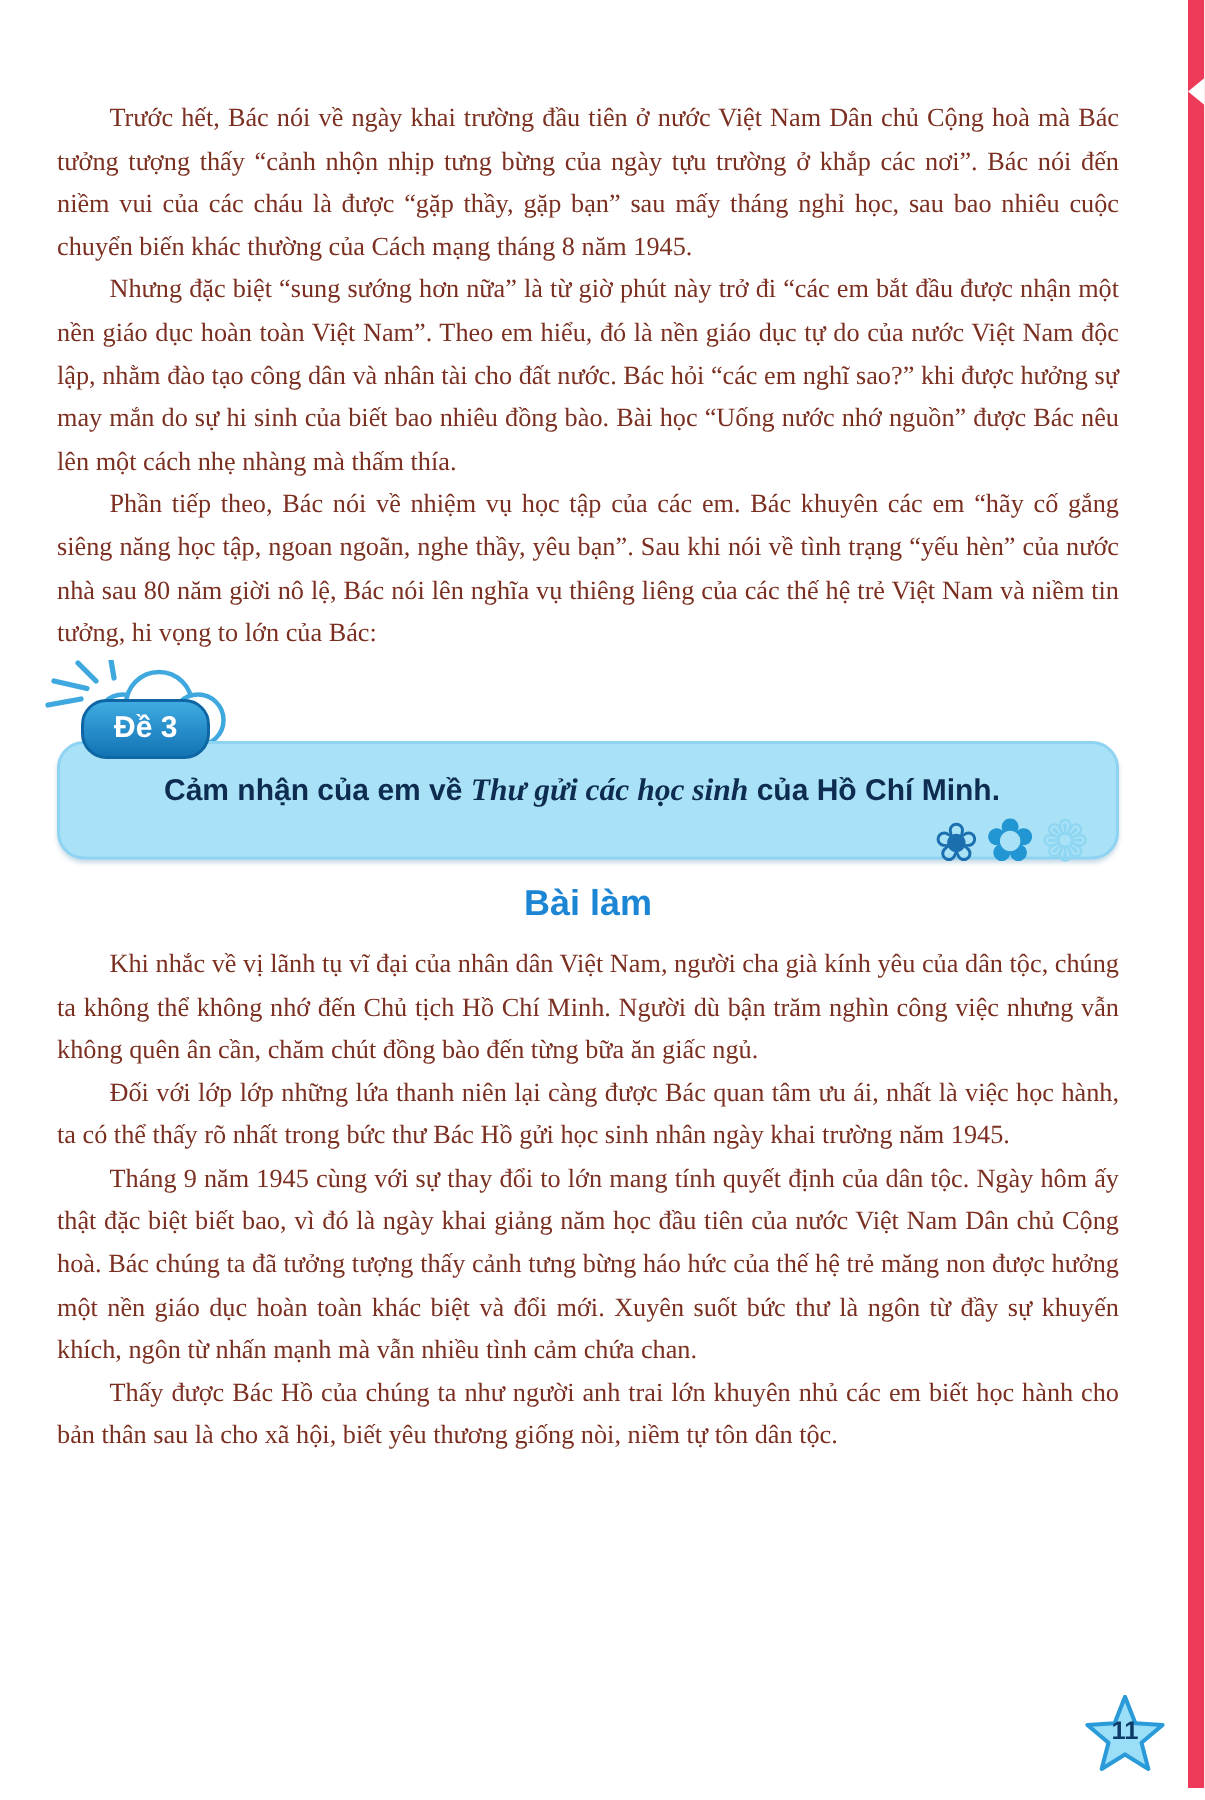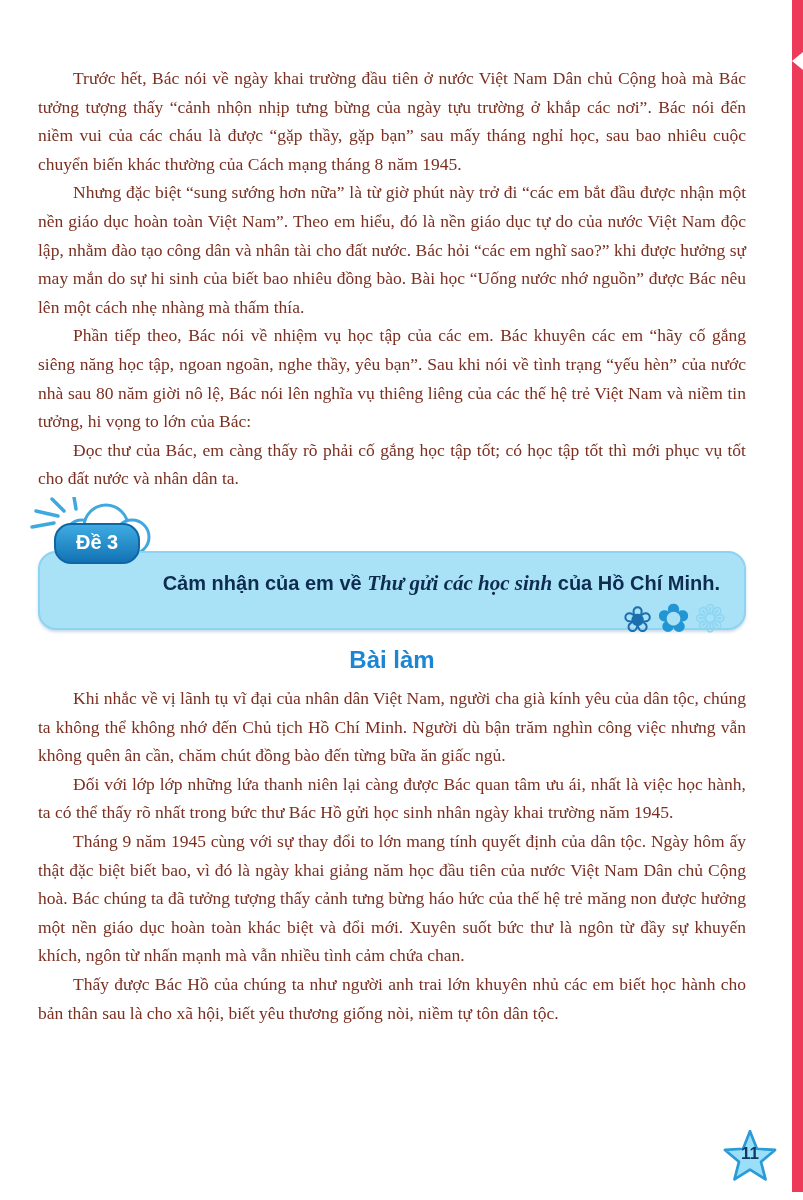--- a/index.html
+++ b/index.html
@@ -55,21 +55,21 @@
     border-radius:18px;
     padding:16px 24px 30px 16px;
     box-shadow:0 2px 3px rgba(40,110,160,.25);
     z-index:2;
   }
   .prompt-line {
     font-family:"Liberation Sans","DejaVu Sans",sans-serif;
     font-weight:bold;
     font-size:20px;
     color:#0e2b50;
-    text-align:right;
+    text-align:center;
   }
   .prompt-line .ital { font-style:italic; font-family:"Liberation Serif","DejaVu Serif",serif; font-size:21px; }
   .flowers {
     position:absolute; right:14px; bottom:-10px;
     font-size:36px; line-height:36px;
     letter-spacing:4px;
     z-index:4;
     font-family:"DejaVu Sans",sans-serif;
   }
   .flowers .f1 { color:#1b6fae; }
@@ -103,21 +103,20 @@
 <div class="page">
 
   <div class="edge-strip"></div>
   <div class="edge-notch"></div>
 
   <div class="content">
 
     <p class="body-par">Trước hết, Bác nói về ngày khai trường đầu tiên ở nước Việt Nam Dân chủ Cộng hoà mà Bác tưởng tượng thấy “cảnh nhộn nhịp tưng bừng của ngày tựu trường ở khắp các nơi”. Bác nói đến niềm vui của các cháu là được “gặp thầy, gặp bạn” sau mấy tháng nghỉ học, sau bao nhiêu cuộc chuyển biến khác thường của Cách mạng tháng 8 năm 1945.</p>
     <p class="body-par">Nhưng đặc biệt “sung sướng hơn nữa” là từ giờ phút này trở đi “các em bắt đầu được nhận một nền giáo dục hoàn toàn Việt Nam”. Theo em hiểu, đó là nền giáo dục tự do của nước Việt Nam độc lập, nhằm đào tạo công dân và nhân tài cho đất nước. Bác hỏi “các em nghĩ sao?” khi được hưởng sự may mắn do sự hi sinh của biết bao nhiêu đồng bào. Bài học “Uống nước nhớ nguồn” được Bác nêu lên một cách nhẹ nhàng mà thấm thía.</p>
     <p class="body-par">Phần tiếp theo, Bác nói về nhiệm vụ học tập của các em. Bác khuyên các em “hãy cố gắng siêng năng học tập, ngoan ngoãn, nghe thầy, yêu bạn”. Sau khi nói về tình trạng “yếu hèn” của nước nhà sau 80 năm giời nô lệ, Bác nói lên nghĩa vụ thiêng liêng của các thế hệ trẻ Việt Nam và niềm tin tưởng, hi vọng to lớn của Bác:</p>
-    <p class="body-par">Đọc thư của Bác, em càng thấy rõ phải cố gắng học tập tốt; có học tập tốt thì mới phục vụ tốt cho đất nước và nhân dân ta.</p>
 
     <div class="de3-wrap">
       <svg class="sun-cloud" width="170" height="78" viewBox="0 0 170 78">
         <g stroke="#3fa8df" stroke-width="3.5" stroke-linecap="round">
           <line x1="8" y1="30" x2="30" y2="26"></line>
           <line x1="12" y1="14" x2="34" y2="19"></line>
           <line x1="28" y1="2" x2="40" y2="14"></line>
           <line x1="50" y1="0" x2="52" y2="12"></line>
         </g>
         <g fill="#ffffff" stroke="#3fa8df" stroke-width="3">

